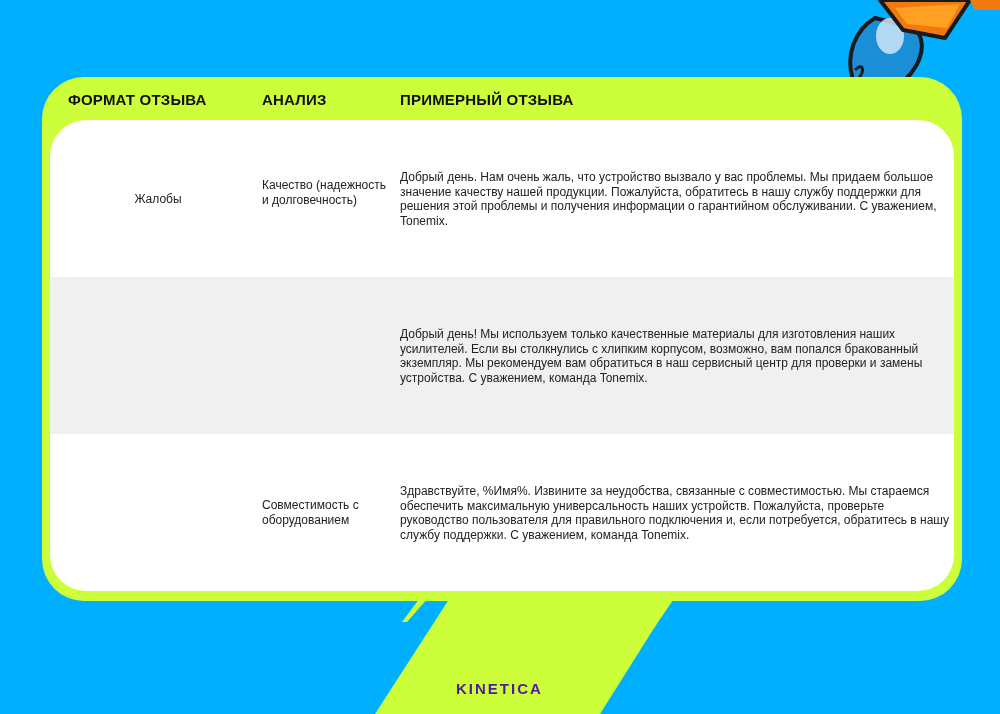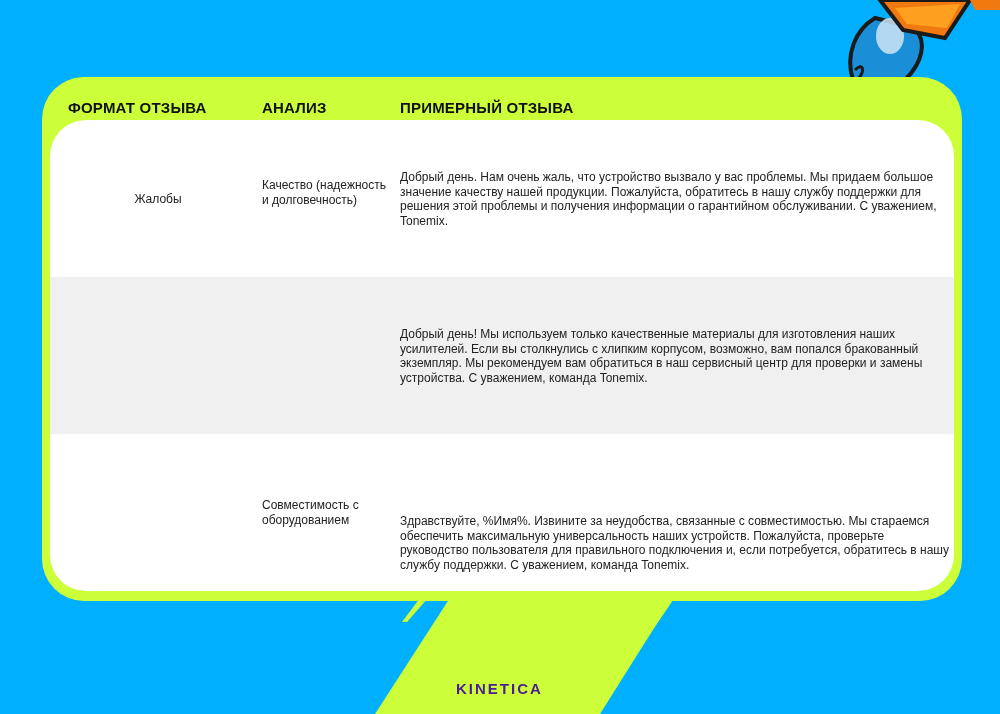--- a/index.html
+++ b/index.html
@@ -8,21 +8,21 @@
     background: #00b0ff;
     font-family: "Liberation Sans", "DejaVu Sans", sans-serif;
     color: #1a1a1a;
   }
   .bg-shapes { position: absolute; left: 0; top: 0; width: 1000px; height: 714px; z-index: 0; }
   .pen { position: absolute; left: 835px; top: 0; width: 165px; height: 82px; z-index: 0; }
   .card {
     position: absolute; left: 42px; top: 77px; width: 920px; height: 524px;
     background: #ccff3a; border-radius: 42px; z-index: 1;
   }
-  .header { position: absolute; left: 0; top: 0; width: 100%; height: 44px; margin-top: 8px; }
+  .header { position: absolute; left: 0; top: 0; width: 100%; height: 44px; }
   .th {
     position: absolute; top: 14px; font-weight: 700; font-size: 15px;
     letter-spacing: 0.2px; color: #111;
   }
   .th1 { left: 26px; } .th2 { left: 220px; } .th3 { left: 358px; }
   .body {
     position: absolute; left: 8px; top: 43px; width: 904px; height: 471px;
     background: #ffffff; border-radius: 36px; overflow: hidden;
   }
   .row { position: absolute; left: 0; width: 100%; height: 157px; }
@@ -67,18 +67,18 @@
       <div class="cell c2" style="top:58px;">Качество (надежность и долговечность)</div>
       <div class="cell c3" style="top:50px;">Добрый день. Нам очень жаль, что устройство вызвало у вас проблемы. Мы придаем большое значение качеству нашей продукции. Пожалуйста, обратитесь в нашу службу поддержки для решения этой проблемы и получения информации о гарантийном обслуживании. С уважением, Tonemix.</div>
     </div>
     <div class="row alt" style="top:157px;">
       <div class="cell c1" style="top:72px;"></div>
       <div class="cell c3" style="top:50px;">Добрый день! Мы используем только качественные материалы для изготовления наших усилителей. Если вы столкнулись с хлипким корпусом, возможно, вам попался бракованный экземпляр. Мы рекомендуем вам обратиться в наш сервисный центр для проверки и замены устройства. С уважением, команда Tonemix.</div>
     </div>
     <div class="row" style="top:314px;">
       <div class="cell c1" style="top:72px;"></div>
       <div class="cell c2" style="top:64px;">Совместимость с оборудованием</div>
-      <div class="cell c3" style="top:50px;margin-top:30px;">Здравствуйте, %Имя%. Извините за неудобства, связанные с совместимостью. Мы стараемся обеспечить максимальную универсальность наших устройств. Пожалуйста, проверьте руководство пользователя для правильного подключения и, если потребуется, обратитесь в нашу службу поддержки. С уважением, команда Tonemix.</div>
+      <div class="cell c3" style="top:50px;">Здравствуйте, %Имя%. Извините за неудобства, связанные с совместимостью. Мы стараемся обеспечить максимальную универсальность наших устройств. Пожалуйста, проверьте руководство пользователя для правильного подключения и, если потребуется, обратитесь в нашу службу поддержки. С уважением, команда Tonemix.</div>
     </div>
   </div>
 </div>
 
 <div class="logo">KINETICA</div>
 
 </body></html>

